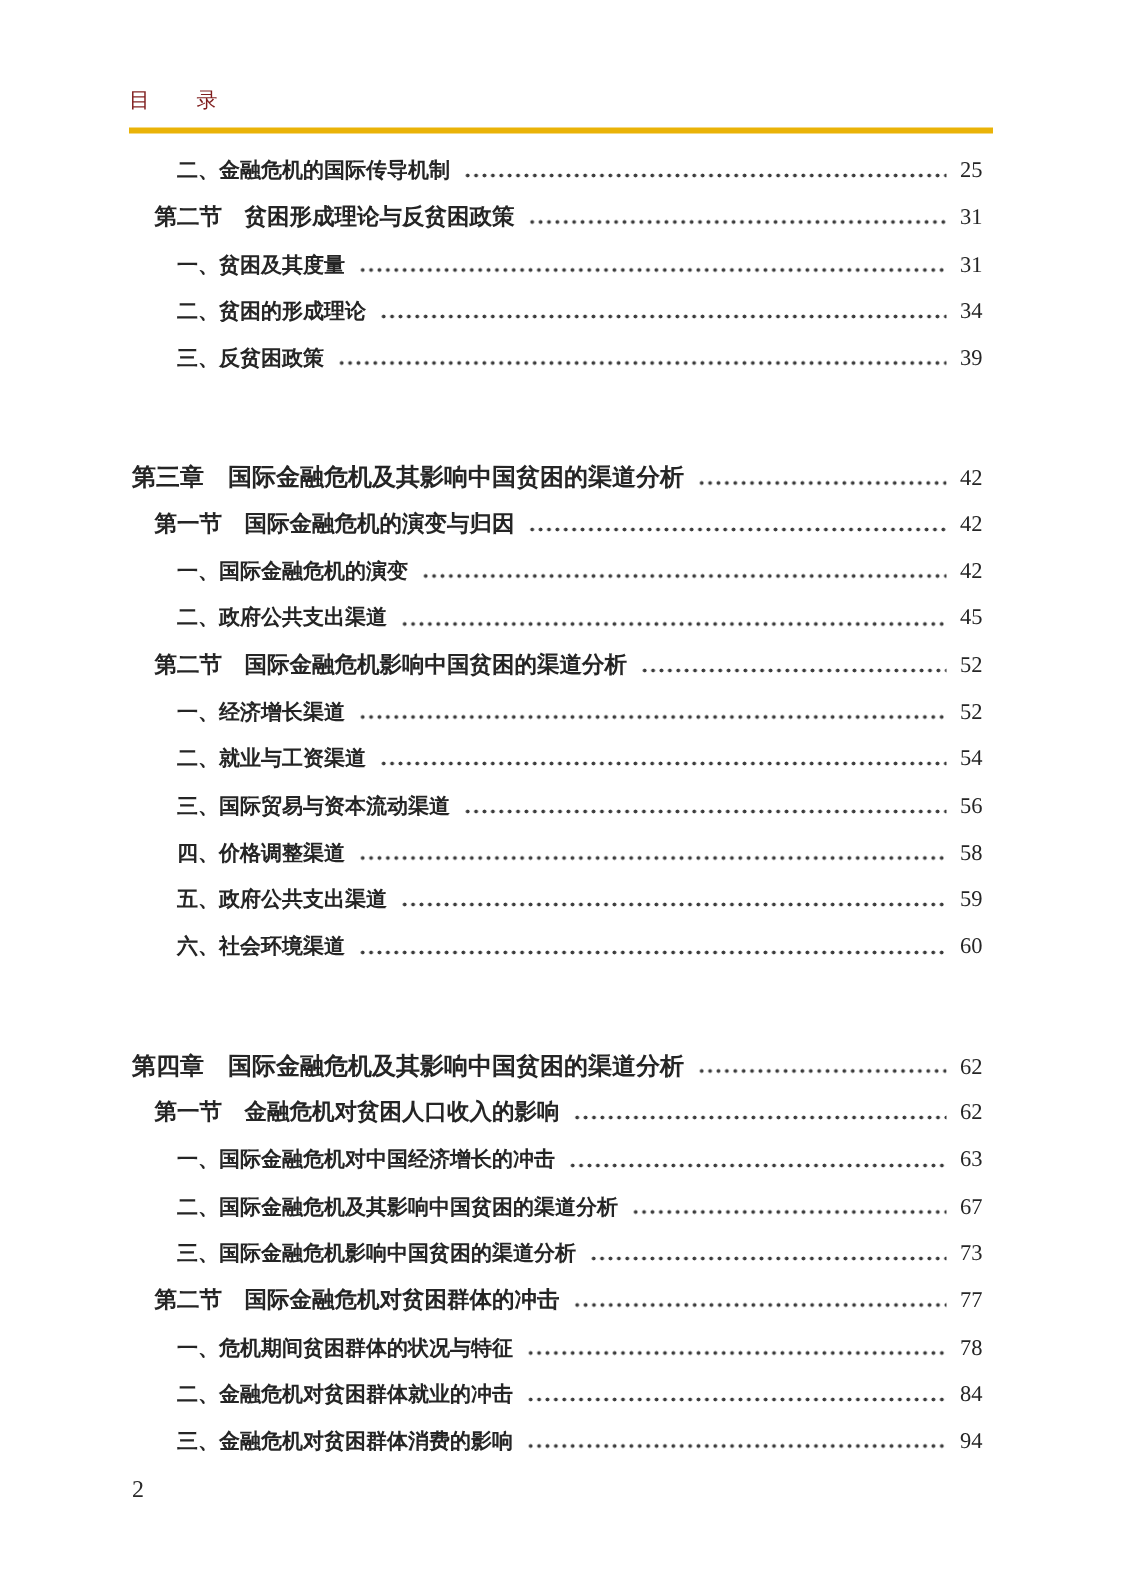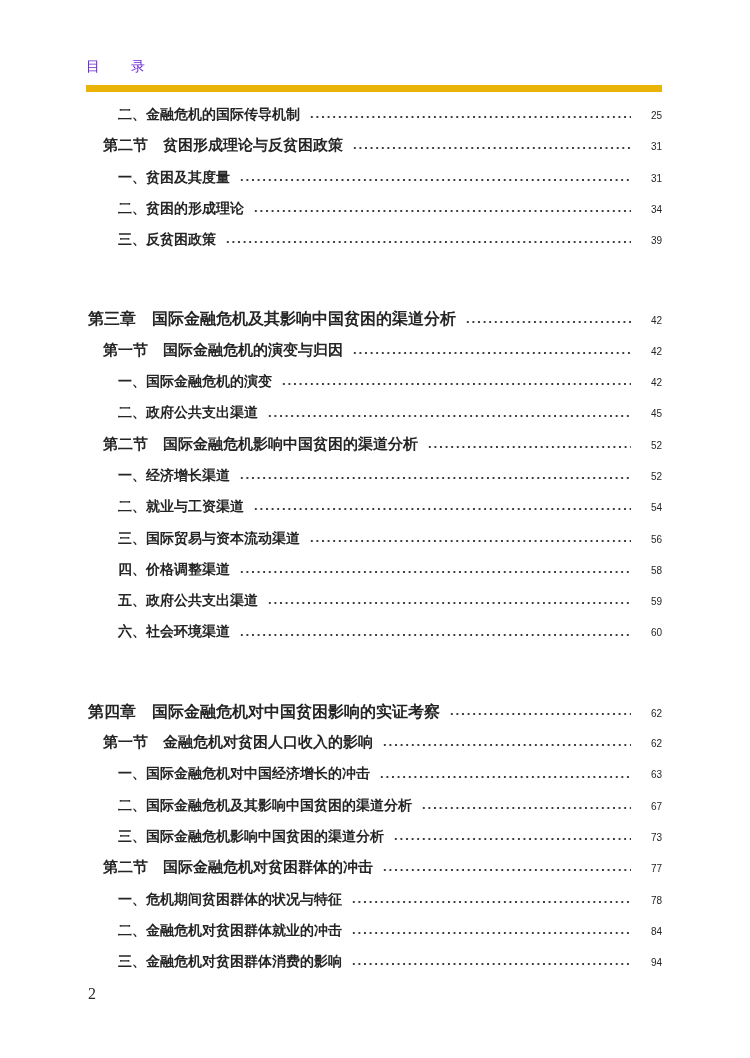--- a/index.html
+++ b/index.html
@@ -8,23 +8,23 @@
     position: relative;
     background: #ffffff;
     font-family: "Liberation Serif", "DejaVu Serif", serif;
     color: #252525;
     overflow: hidden;
   }
   .page-header {
     position: absolute;
     left: 86px; right: 88px; top: 58px;
     font-size: 14px;
-    color: #6d28d9;
+    color: #7f1d1d;
     padding-bottom: 9px;
-    border-bottom: 7px solid #eab308;
+    border-bottom: 4px solid #eab308;
     letter-spacing: 1px;
   }
   .toc {
     position: absolute;
     left: 88px; right: 88px; top: 99px;
   }
   .row {
     display: flex;
     align-items: baseline;
     height: 31.3px;
@@ -47,24 +47,24 @@
     margin-left: 9px;
     background-image: radial-gradient(circle, #3c3c3c 1.05px, rgba(0,0,0,0) 1.5px);
     background-size: 5.6px 6px;
     background-repeat: repeat-x;
     background-position: left 60%;
   }
   .pagenum {
     flex: 0 0 auto;
     min-width: 22px;
     padding-left: 9px;
-    text-align: right;
-    font-size: 10px;
+    text-align: left;
+    font-size: 15px;
     font-weight: 400;
-    font-family: Liberation Sans, sans-serif;
+    font-family: Liberation Serif, serif;
   }
   .page-footer {
     position: absolute;
     left: 88px; top: 985px;
     font-size: 16px;
     color: #2a2a2a;
   }
 </style>
 </head>
 <body>
@@ -148,21 +148,21 @@
     <span class="label">五、政府公共支出渠道</span>
     <span class="dots"></span>
     <span class="pagenum">59</span>
   </div>
     <div class="row level-item">
     <span class="label">六、社会环境渠道</span>
     <span class="dots"></span>
     <span class="pagenum">60</span>
   </div>
     <div class="row level-chapter">
-    <span class="label">第四章　国际金融危机对中国贫困影响的实证考察</span>
+    <span class="label">第四章　国际金融危机及其影响中国贫困的渠道分析</span>
     <span class="dots"></span>
     <span class="pagenum">62</span>
   </div>
     <div class="row level-section">
     <span class="label">第一节　金融危机对贫困人口收入的影响</span>
     <span class="dots"></span>
     <span class="pagenum">62</span>
   </div>
     <div class="row level-item">
     <span class="label">一、国际金融危机对中国经济增长的冲击</span>

